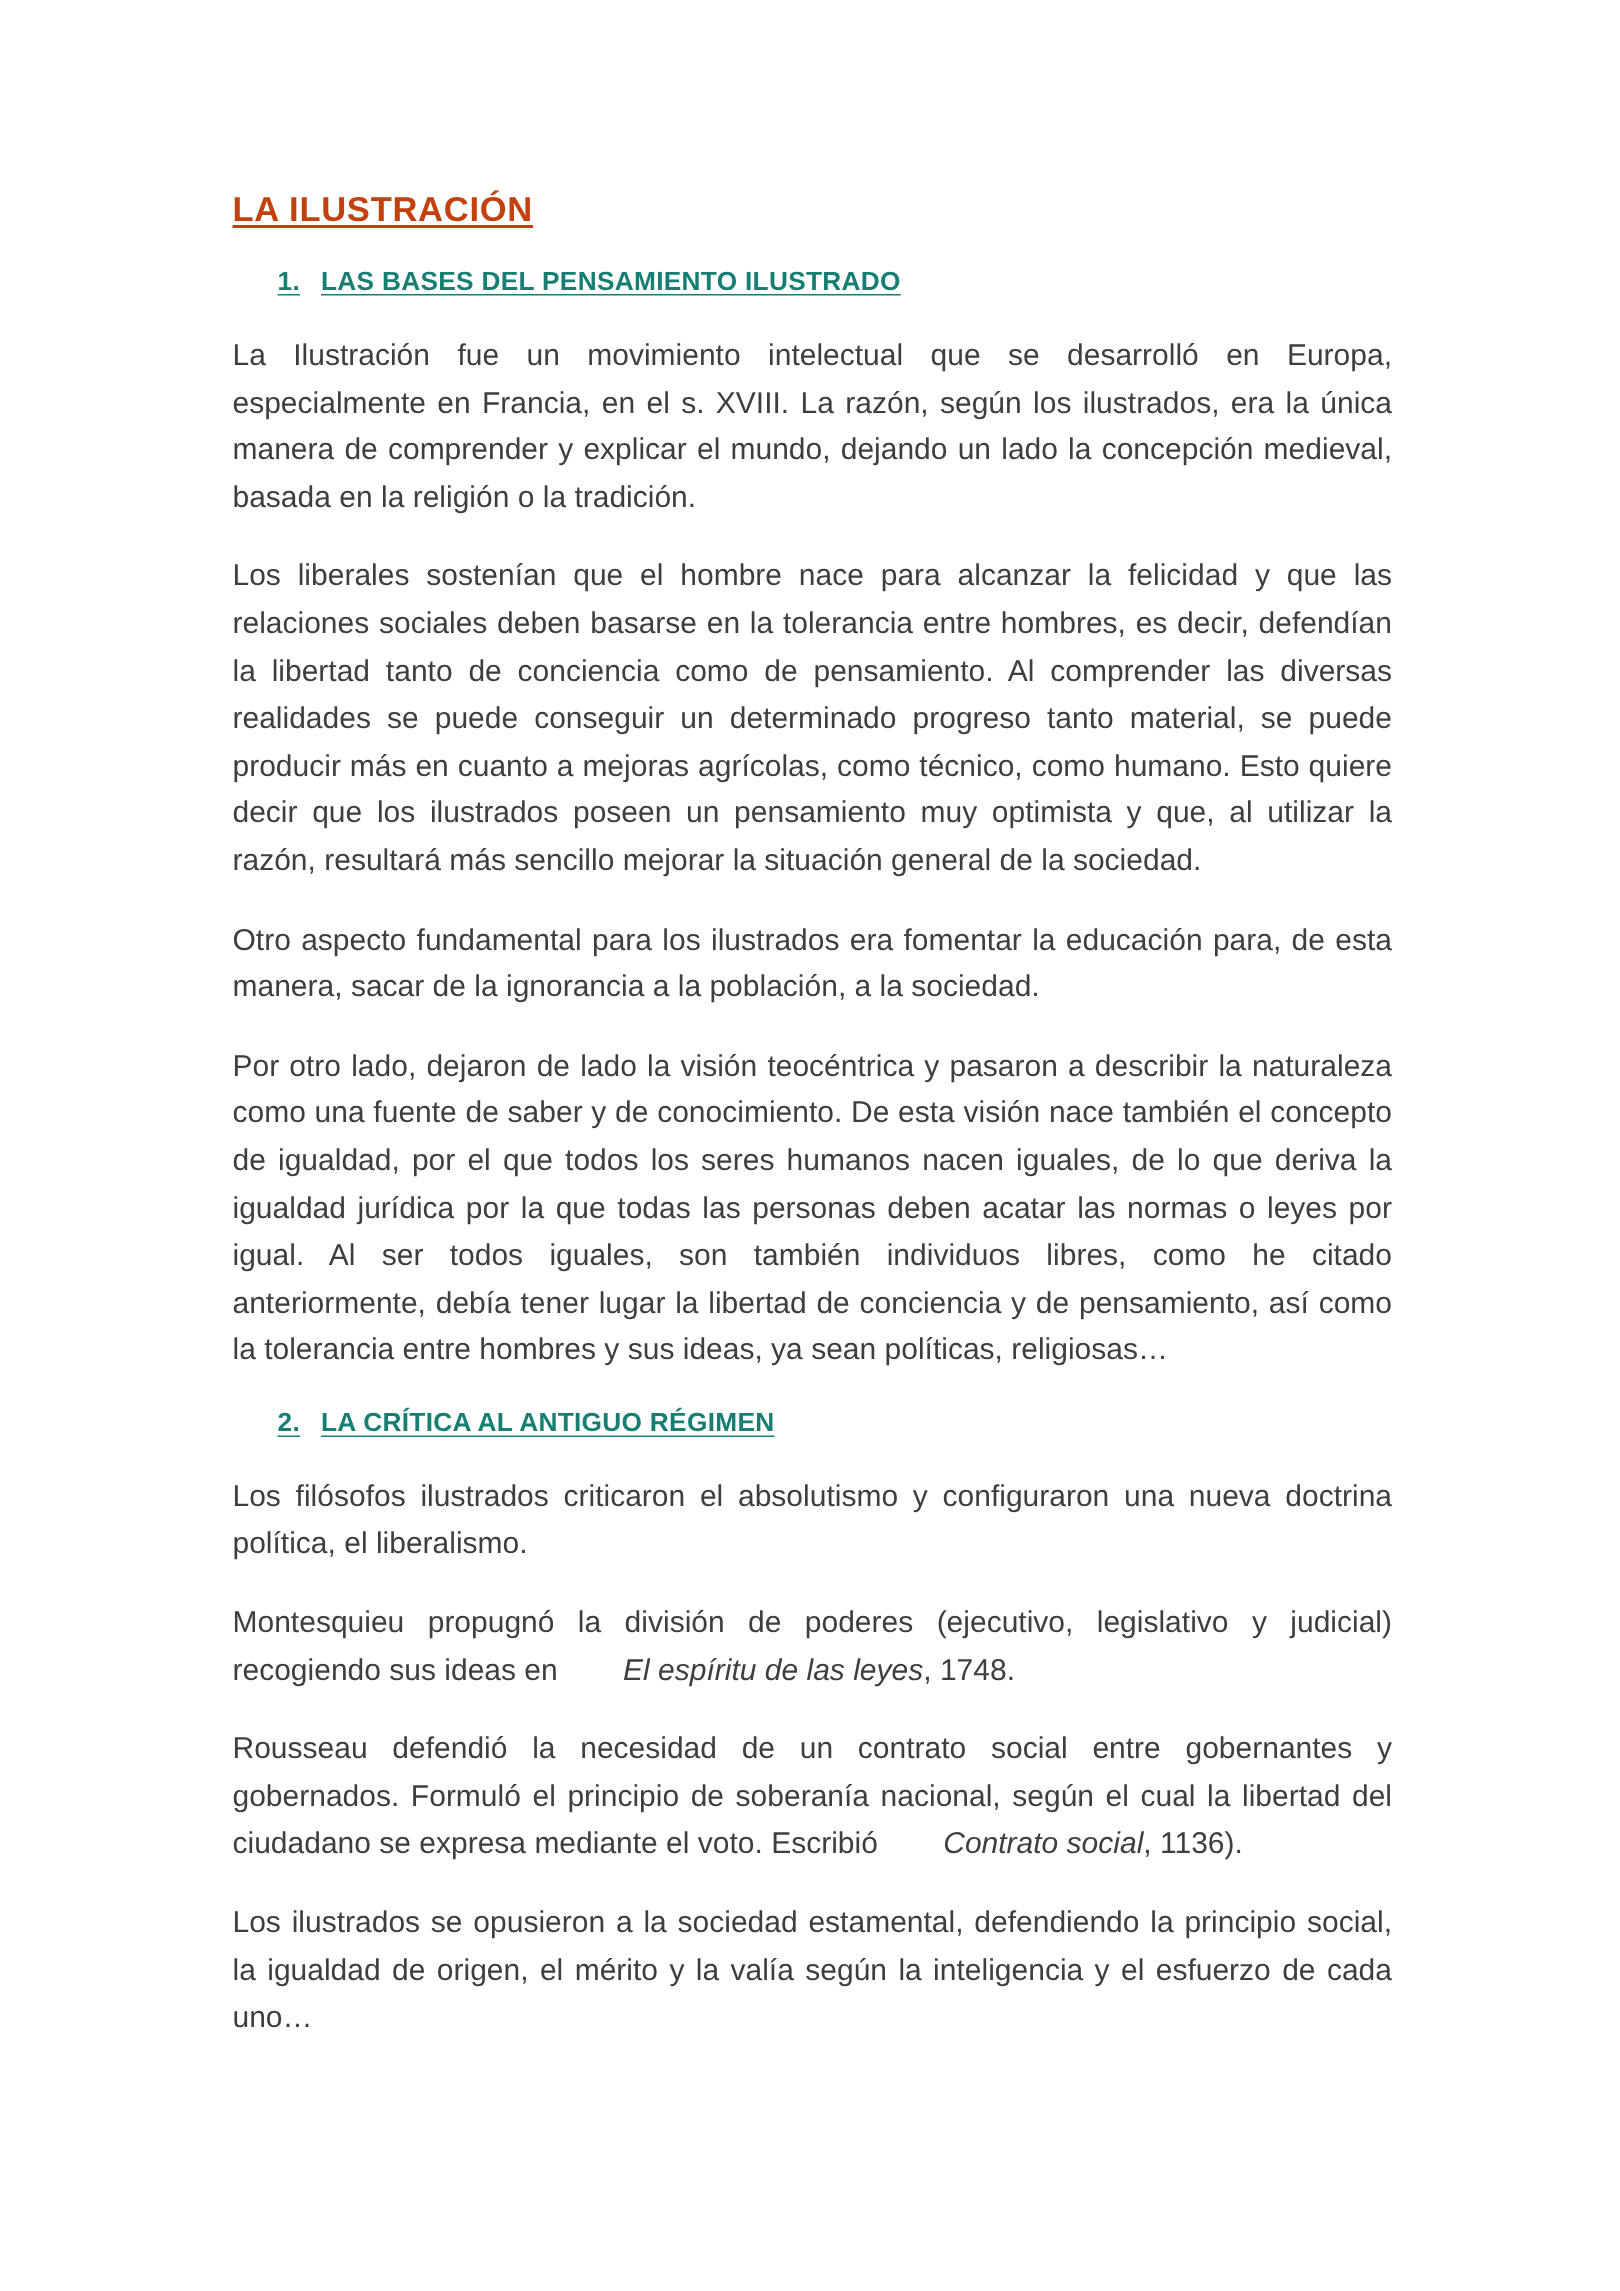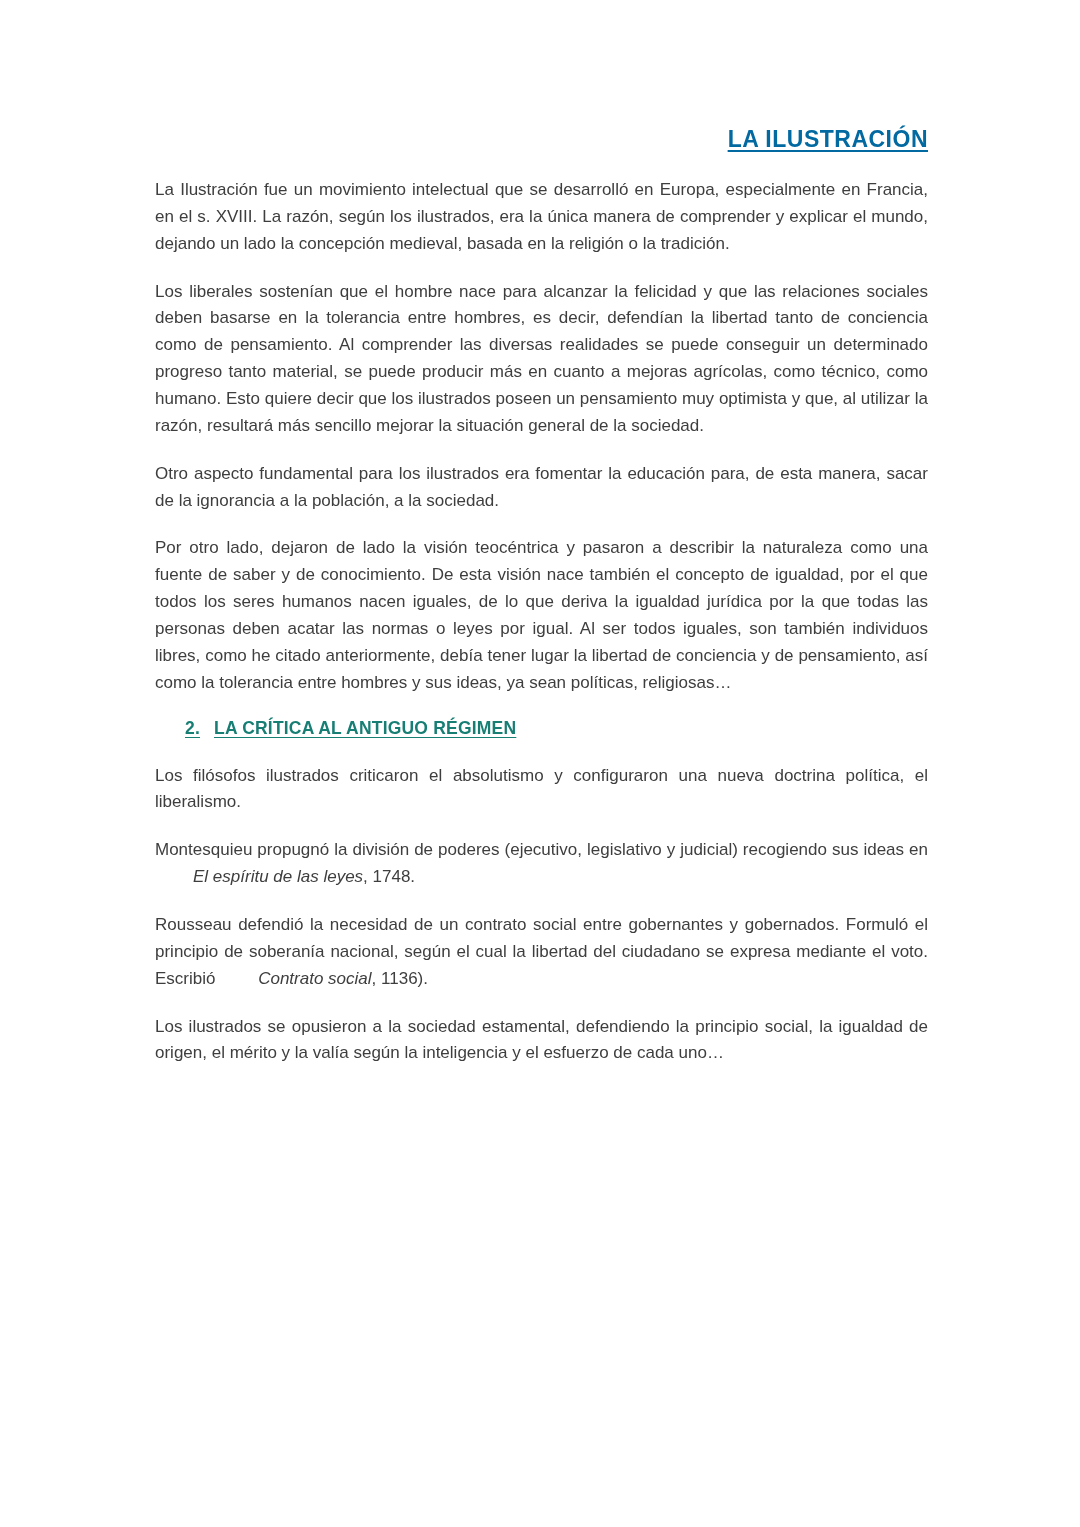--- a/index.html
+++ b/index.html
@@ -13,22 +13,22 @@
   }
   .page {
     box-sizing: border-box;
     width: 1080px;
     min-height: 1527px;
     background: #ffffff;
     padding: 126px 152px 60px 155px;
   }
   .doc-title {
     margin: 0 0 24px 0;
-    text-align: right;
-    color: #0369a1;
+    text-align: left;
+    color: #c2410c;
     font-size: 23px;
     font-weight: bold;
     letter-spacing: 0.5px;
     text-decoration: underline;
     text-underline-offset: 3px;
   }
   .section-heading {
     margin: 12px 0 24px 30px;
     color: #177E74;
     font-size: 17.5px;
@@ -36,33 +36,34 @@
     text-decoration: underline;
     text-underline-offset: 3px;
     letter-spacing: 0.2px;
   }
   .heading-number {
     padding-right: 14px;
   }
   .body-paragraph {
     margin: 0 0 21px 0;
     color: #3E3E3E;
-    font-size: 17px;
+    font-size: 20px;
     line-height: 1.58;
     text-align: justify;
   }
   .bold { font-weight: normal; }
   .italic { font-style: italic; margin-left: 38px; }
 </style>
 </head>
 <body>
 
 <div class="page">
   <h1 class="doc-title">LA ILUSTRACIÓN</h1>
   <div id="content">
+      <h2 class="section-heading"><span class="heading-number">1.</span><span class="heading-label">LAS BASES DEL PENSAMIENTO ILUSTRADO</span></h2>
       <p class="body-paragraph"><span>La Ilustración fue un movimiento intelectual que se desarrolló en Europa, especialmente en Francia, en el s. XVIII. La razón, según los ilustrados, era la única manera de comprender y explicar el mundo, dejando un lado la concepción medieval, basada en la religión o la tradición.</span></p>
       <p class="body-paragraph"><span>Los liberales sostenían que el hombre nace para alcanzar la felicidad y que las relaciones sociales deben basarse en la tolerancia entre hombres, es decir, defendían la libertad tanto de conciencia como de pensamiento. Al comprender las diversas realidades se puede conseguir un determinado progreso tanto material, se puede producir más en cuanto a mejoras agrícolas, como técnico, como humano. Esto quiere decir que los ilustrados poseen un pensamiento muy optimista y que, al utilizar la razón, resultará más sencillo mejorar la situación general de la sociedad.</span></p>
       <p class="body-paragraph"><span>Otro aspecto fundamental para los ilustrados era fomentar la educación para, de esta manera, sacar de la ignorancia a la población, a la sociedad.</span></p>
       <p class="body-paragraph"><span>Por otro lado, dejaron de lado la visión teocéntrica y pasaron a describir la naturaleza como una fuente de saber y de conocimiento. De esta visión nace también el concepto de igualdad, por el que todos los seres humanos nacen iguales, de lo que deriva la igualdad jurídica por la que todas las personas deben acatar las normas o leyes por igual. Al ser todos iguales, son también individuos libres, como he citado anteriormente, debía tener lugar la libertad de conciencia y de pensamiento, así como la tolerancia entre hombres y sus ideas, ya sean políticas, religiosas…</span></p>
       <h2 class="section-heading"><span class="heading-number">2.</span><span class="heading-label">LA CRÍTICA AL ANTIGUO RÉGIMEN</span></h2>
       <p class="body-paragraph"><span>Los filósofos ilustrados criticaron el absolutismo y configuraron una nueva doctrina política, el liberalismo.</span></p>
       <p class="body-paragraph"><span class="bold">Montesquieu</span><span> propugnó la división de poderes (ejecutivo, legislativo y judicial) recogiendo sus ideas en </span><span class="italic">El espíritu de las leyes</span><span>, 1748.</span></p>
       <p class="body-paragraph"><span class="bold">Rousseau</span><span> defendió la necesidad de un contrato social entre gobernantes y gobernados. Formuló el principio de soberanía nacional, según el cual la libertad del ciudadano se expresa mediante el voto. Escribió </span><span class="italic">Contrato social</span><span>, 1136).</span></p>
       <p class="body-paragraph"><span>Los ilustrados se opusieron a la sociedad estamental, defendiendo la principio social, la igualdad de origen, el mérito y la valía según la inteligencia y el esfuerzo de cada uno…</span></p>
     </div>

